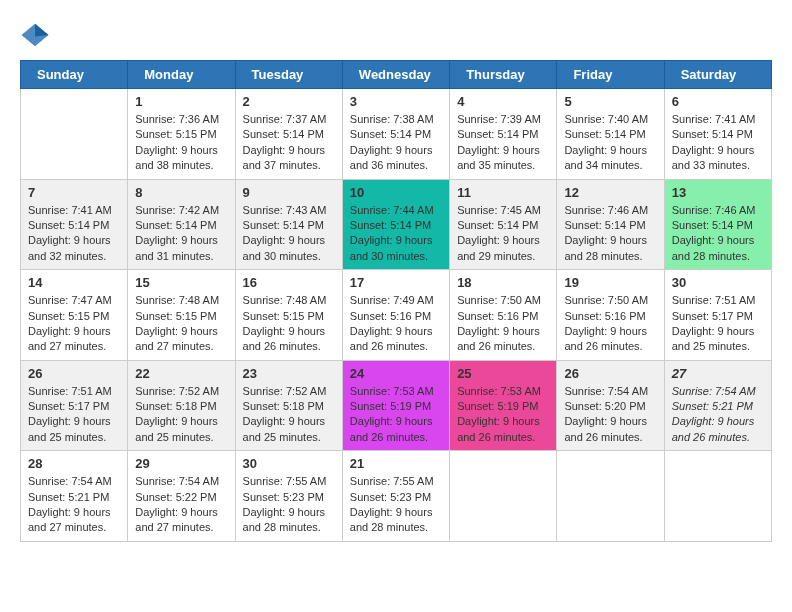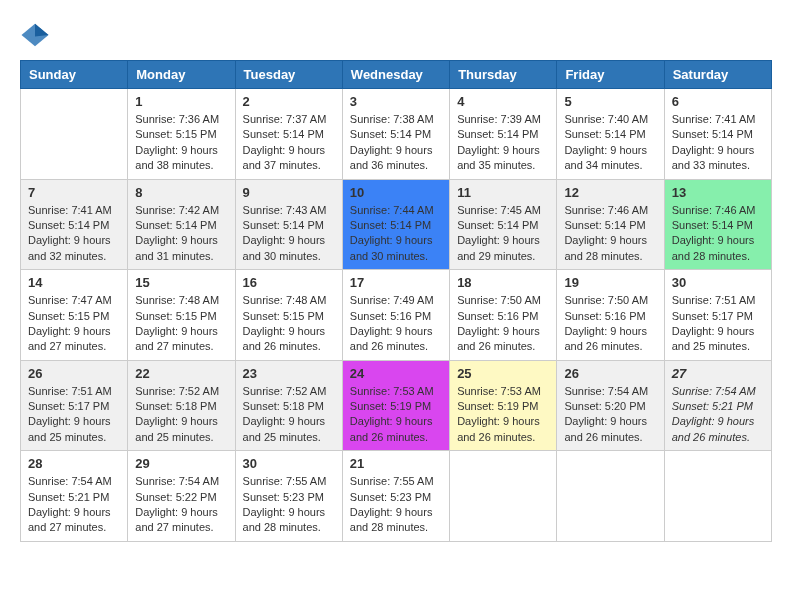--- a/index.html
+++ b/index.html
@@ -49,21 +49,21 @@
     .calendar {
       width: 100%;
       border-collapse: collapse;
       border: 1px solid #ccc;
     }
     .calendar th {
       background-color: #2e75b6;
       color: #fff;
       font-size: 13px;
       font-weight: bold;
-      padding: 6px 8px;
+      padding: 6px 16px;
       text-align: left;
       border: 1px solid #1a5f9e;
     }
     .calendar td {
       border: 1px solid #ccc;
       vertical-align: top;
       padding: 5px 7px;
       width: 107px;
       min-height: 80px;
       background: #fff;
@@ -152,21 +152,21 @@
           <div class="day-info">Sunrise: 7:41 AM<br>Sunset: 5:14 PM<br>Daylight: 9 hours<br>and 32 minutes.</div>
         </td>
         <td style="background: rgb(240, 240, 240);">
           <div class="day-num">8</div>
           <div class="day-info">Sunrise: 7:42 AM<br>Sunset: 5:14 PM<br>Daylight: 9 hours<br>and 31 minutes.</div>
         </td>
         <td style="background: rgb(240, 240, 240);">
           <div class="day-num">9</div>
           <div class="day-info">Sunrise: 7:43 AM<br>Sunset: 5:14 PM<br>Daylight: 9 hours<br>and 30 minutes.</div>
         </td>
-        <td style="background: #3b82f6;">
+        <td style="background: #14b8a6;">
           <div class="day-num">10</div>
           <div class="day-info">Sunrise: 7:44 AM<br>Sunset: 5:14 PM<br>Daylight: 9 hours<br>and 30 minutes.</div>
         </td>
         <td style="background: rgb(240, 240, 240);">
           <div class="day-num">11</div>
           <div class="day-info">Sunrise: 7:45 AM<br>Sunset: 5:14 PM<br>Daylight: 9 hours<br>and 29 minutes.</div>
         </td>
         <td style="background: rgb(240, 240, 240);">
           <div class="day-num">12</div>
           <div class="day-info">Sunrise: 7:46 AM<br>Sunset: 5:14 PM<br>Daylight: 9 hours<br>and 28 minutes.</div>
@@ -216,21 +216,21 @@
           <div class="day-info">Sunrise: 7:52 AM<br>Sunset: 5:18 PM<br>Daylight: 9 hours<br>and 25 minutes.</div>
         </td>
         <td style="background: rgb(240, 240, 240);">
           <div class="day-num">23</div>
           <div class="day-info">Sunrise: 7:52 AM<br>Sunset: 5:18 PM<br>Daylight: 9 hours<br>and 25 minutes.</div>
         </td>
         <td style="background: #d946ef;">
           <div class="day-num">24</div>
           <div class="day-info">Sunrise: 7:53 AM<br>Sunset: 5:19 PM<br>Daylight: 9 hours<br>and 26 minutes.</div>
         </td>
-        <td style="background: #fef9c3; margin-left: 36px;">
+        <td style="background: #ec4899; margin-left: 36px;">
           <div class="day-num">25</div>
           <div class="day-info">Sunrise: 7:53 AM<br>Sunset: 5:19 PM<br>Daylight: 9 hours<br>and 26 minutes.</div>
         </td>
         <td style="background: rgb(240, 240, 240);">
           <div class="day-num">26</div>
           <div class="day-info">Sunrise: 7:54 AM<br>Sunset: 5:20 PM<br>Daylight: 9 hours<br>and 26 minutes.</div>
         </td>
         <td style="background: rgb(240, 240, 240); font-style: italic;">
           <div class="day-num">27</div>
           <div class="day-info">Sunrise: 7:54 AM<br>Sunset: 5:21 PM<br>Daylight: 9 hours<br>and 26 minutes.</div>

